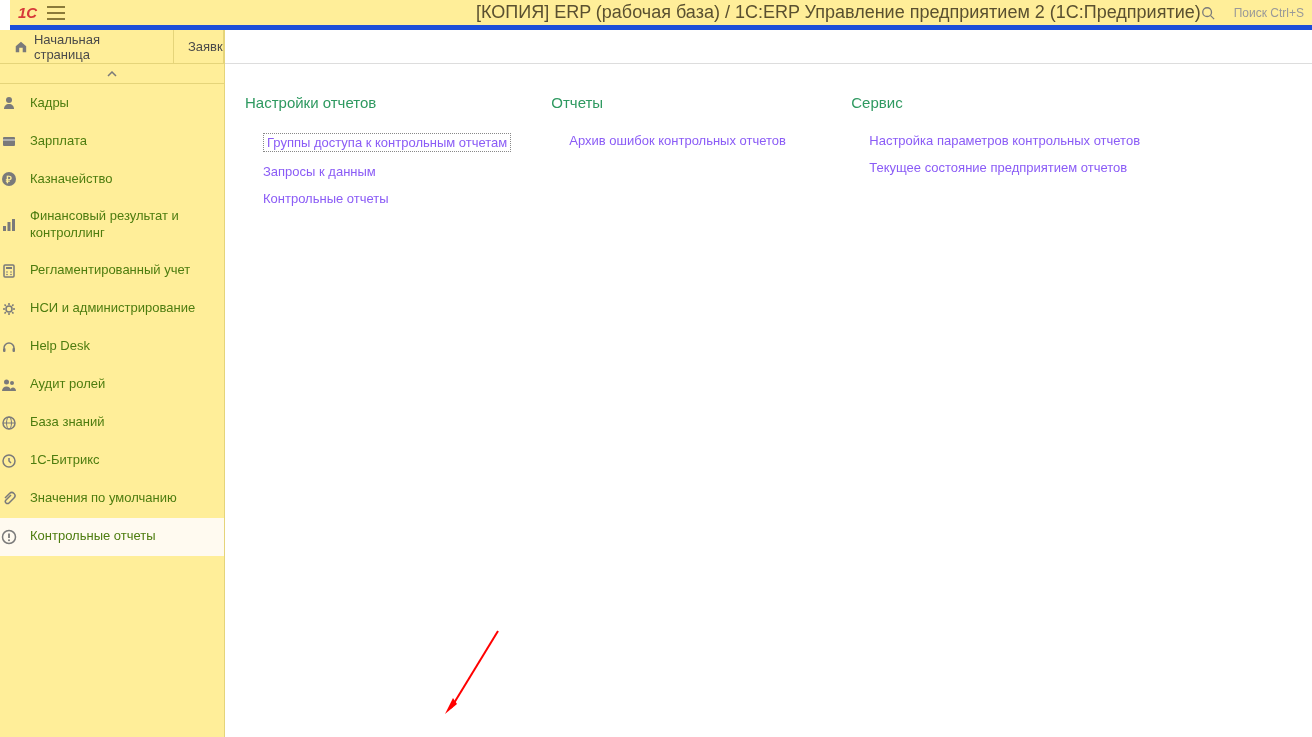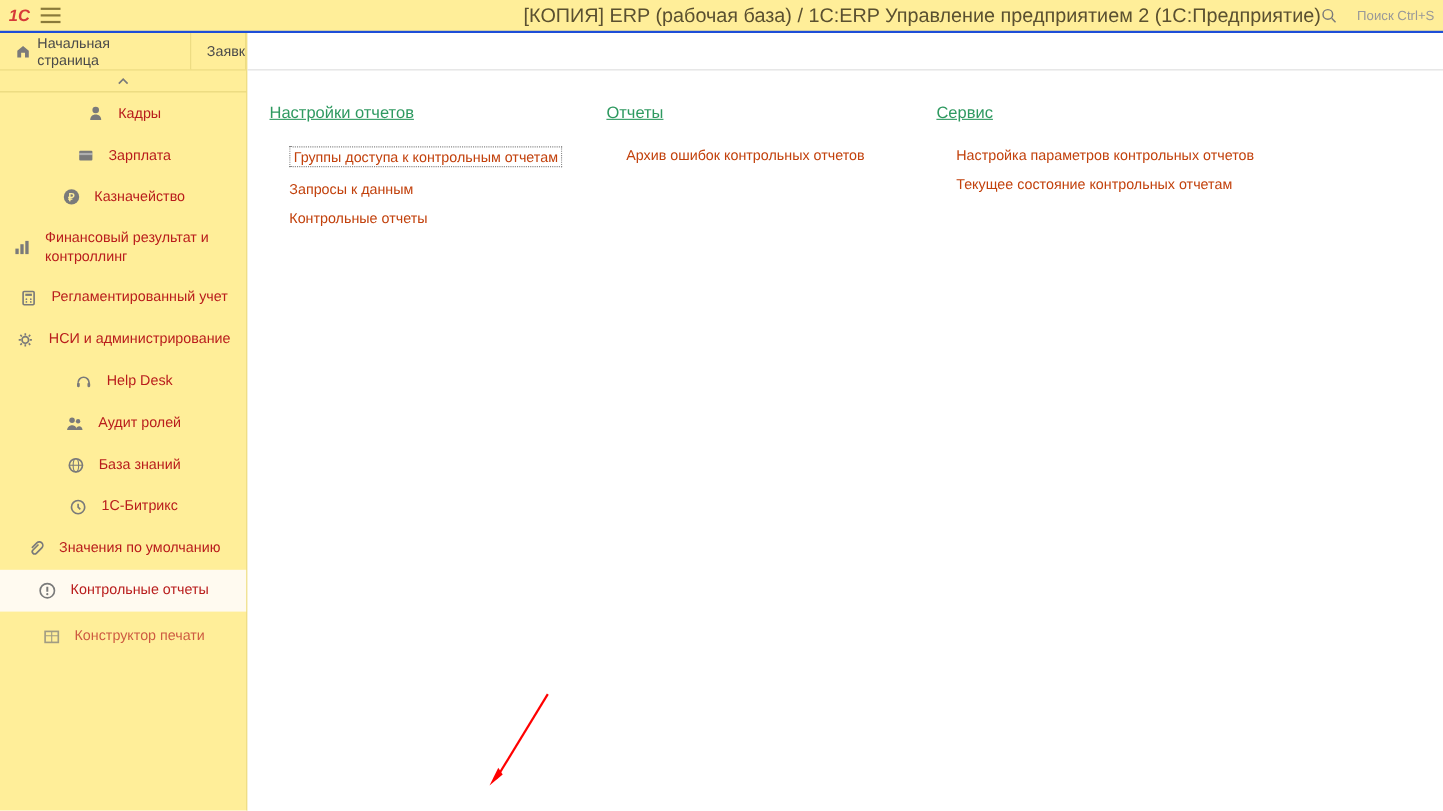--- a/index.html
+++ b/index.html
@@ -1,47 +1,47 @@
 <!DOCTYPE html>
 <html><head>
   <meta charset="utf-8">
   <style>
     * { margin: 0; padding: 0; box-sizing: border-box; font-family: Arial, sans-serif; }
     body { background: #fff; font-size: 13px; color: #4a4a4a; overflow: hidden; width: 1312px; height: 737px; }
     
-    .titlebar { height: 30px; background: #ffee99; display: flex; align-items: center; padding: 0 8px; border-bottom: 2px solid #1d4ed8; }
+    .titlebar { height: 30px; background: #ffee99; display: flex; align-items: center; padding: 0 8px; border-bottom: 5px solid #1d4ed8; margin-left: 10px; }
     .logo-1c { color: #d63939; font-weight: bold; font-size: 15px; font-style: italic; margin-right: 10px; }
     .menu-icon { width: 18px; height: 14px; margin-right: 12px; cursor: pointer; display: flex; flex-direction: column; justify-content: space-between; }
     .menu-icon span { height: 2px; background: #8a7a3a; display: block; }
     .app-title { color: #5a5030; font-size: 18px; flex: 1; text-align: right; }
     .search-box { color: #999; font-size: 12px; display: flex; align-items: center; gap: 19px; }
     .search-icon-svg { width: 14px; height: 14px; }
     
     .content-wrap { display: flex; height: calc(100% - 30px); }
     
     .sidebar { width: 225px; background: #ffee99; border-right: 1px solid #e5d47a; display: flex; flex-direction: column; }
     .tabs-row { display: flex; height: 34px; background: #ffee99; border-bottom: 1px solid #e5d47a; }
     .tab { display: flex; align-items: center; gap: 6px; padding: 0 14px; font-size: 13px; color: #4a4a4a; cursor: pointer; border-right: 1px solid #e5d47a; background: #ffee99; }
     .tab.truncated { max-width: 50px; overflow: hidden; white-space: nowrap; }
     .collapse-row { height: 20px; display: flex; align-items: center; justify-content: center; border-bottom: 1px solid #e5d47a; cursor: pointer; }
     .nav-items { flex: 1; overflow-y: auto; }
-    .nav-item { display: flex; align-items: center; gap: 12px; padding: 10px 11px; cursor: pointer; color: #b91c1c; min-height: 38px; justify-content: center; }
+    .nav-item { display: flex; align-items: center; gap: 12px; padding: 10px 0; cursor: pointer; color: #4d7c0f; min-height: 38px; }
     .nav-item.active { background: #fffaf0; }
     .nav-item.partial { opacity: 0.7; padding-top: 8px; padding-bottom: 0; }
     .nav-icon { width: 18px; height: 18px; flex-shrink: 0; display: flex; align-items: center; justify-content: center; }
     .nav-icon svg { width: 16px; height: 16px; }
     .nav-label { font-size: 13px; line-height: 1.3; }
     
     .main { flex: 1; background: #fff; padding: 0; position: relative; }
     .main-tabs-border { height: 34px; border-bottom: 1px solid #ddd; }
     .sections { display: flex; gap: 40px; padding: 30px 0 0 20px; }
     .section { min-width: 260px; }
-    .section-title { color: #2e9960; font-size: 15px; margin-bottom: 22px; font-weight: normal; text-decoration: underline; }
+    .section-title { color: #2e9960; font-size: 15px; margin-bottom: 22px; font-weight: normal; }
     .section-links { display: flex; flex-direction: column; gap: 12px; padding-left: 18px; }
-    .section-link { color: #c2410c; font-size: 13px; cursor: pointer; }
+    .section-link { color: #8b5cf6; font-size: 13px; cursor: pointer; }
     .section-link.dotted { border: 1px dotted #888; padding: 1px 3px; display: inline-block; width: fit-content; }
     
     .arrow-annotation { position: absolute; left: 218px; top: 596px; pointer-events: none; }
     
     .icon-gray { fill: #7a7a7a; }
     .icon-gray-stroke { stroke: #7a7a7a; fill: none; stroke-width: 1.5; }
   </style>
 </head>
 <body>
 
@@ -192,30 +192,20 @@
         <div class="nav-item active">
           <div class="nav-icon">
             <svg viewBox="0 0 16 16">
               <circle cx="8" cy="8" r="6.5" fill="none" stroke="#7a7a7a" stroke-width="1.5"></circle>
               <line x1="8" y1="4.5" x2="8" y2="9" stroke="#7a7a7a" stroke-width="1.8"></line>
               <circle cx="8" cy="11.2" r="1" fill="#7a7a7a"></circle>
             </svg>
           </div>
           <div class="nav-label">Контрольные отчеты</div>
         </div>
-        <div class="nav-item partial">
-          <div class="nav-icon">
-            <svg viewBox="0 0 16 16">
-              <rect x="2" y="3" width="12" height="10" fill="none" stroke="#7a7a7a" stroke-width="1.5"></rect>
-              <line x1="2" y1="7" x2="14" y2="7" stroke="#7a7a7a" stroke-width="1"></line>
-              <line x1="8" y1="3" x2="8" y2="13" stroke="#7a7a7a" stroke-width="1"></line>
-            </svg>
-          </div>
-          <div class="nav-label">Конструктор печати</div>
-        </div>
       </div>
   </div>
 
   <div class="main">
     <div class="main-tabs-border"></div>
     <div class="sections">
 
     <div class="section">
           <div class="section-title">Настройки отчетов</div>
           <div class="section-links">
@@ -227,21 +217,21 @@
         <div class="section">
           <div class="section-title">Отчеты</div>
           <div class="section-links">
             <div class="section-link">Архив ошибок контрольных отчетов</div>
           </div>
         </div>
         <div class="section">
           <div class="section-title">Сервис</div>
           <div class="section-links">
             <div class="section-link">Настройка параметров контрольных отчетов</div>
-            <div class="section-link">Текущее состояние контрольных отчетам</div>
+            <div class="section-link">Текущее состояние предприятием отчетов</div>
           </div>
         </div>
       </div>
     <svg class="arrow-annotation" width="60" height="90" viewBox="0 0 60 90">
       <line x1="55" y1="5" x2="8" y2="82" stroke="#ff0000" stroke-width="2"></line>
       <polygon points="2,88 14,78 10,72" fill="#ff0000"></polygon>
     </svg>
   </div>
 </div>
 

